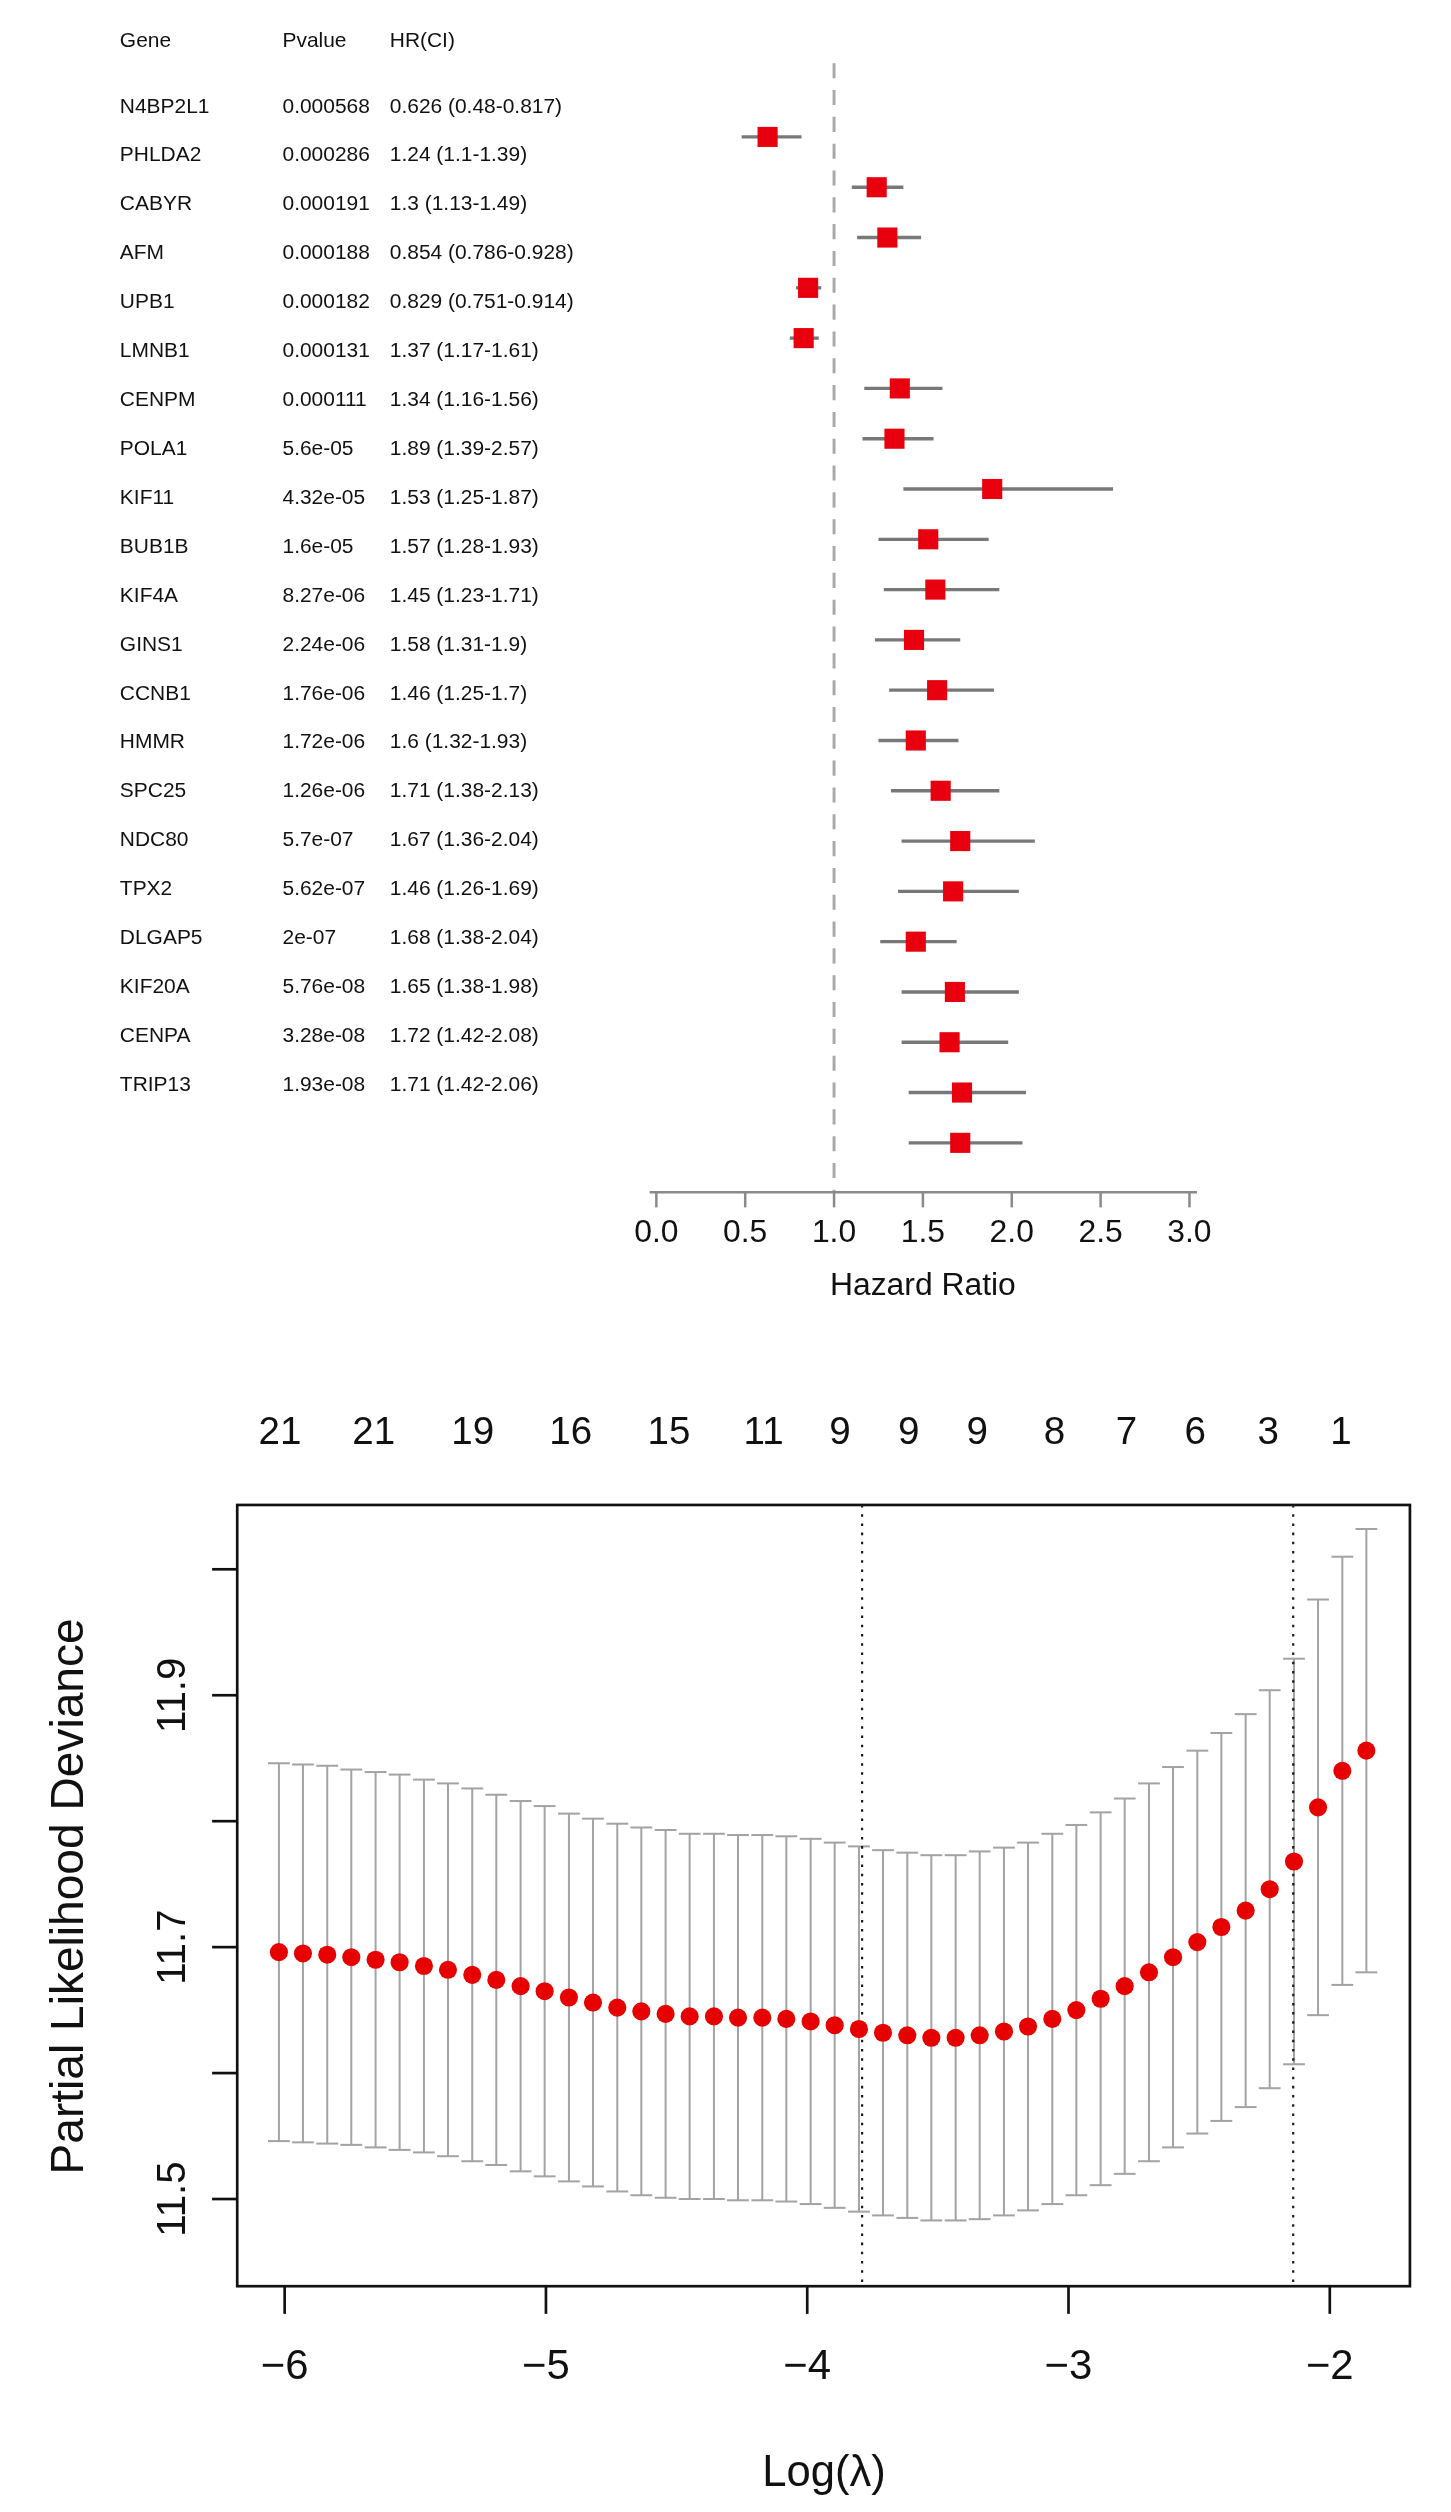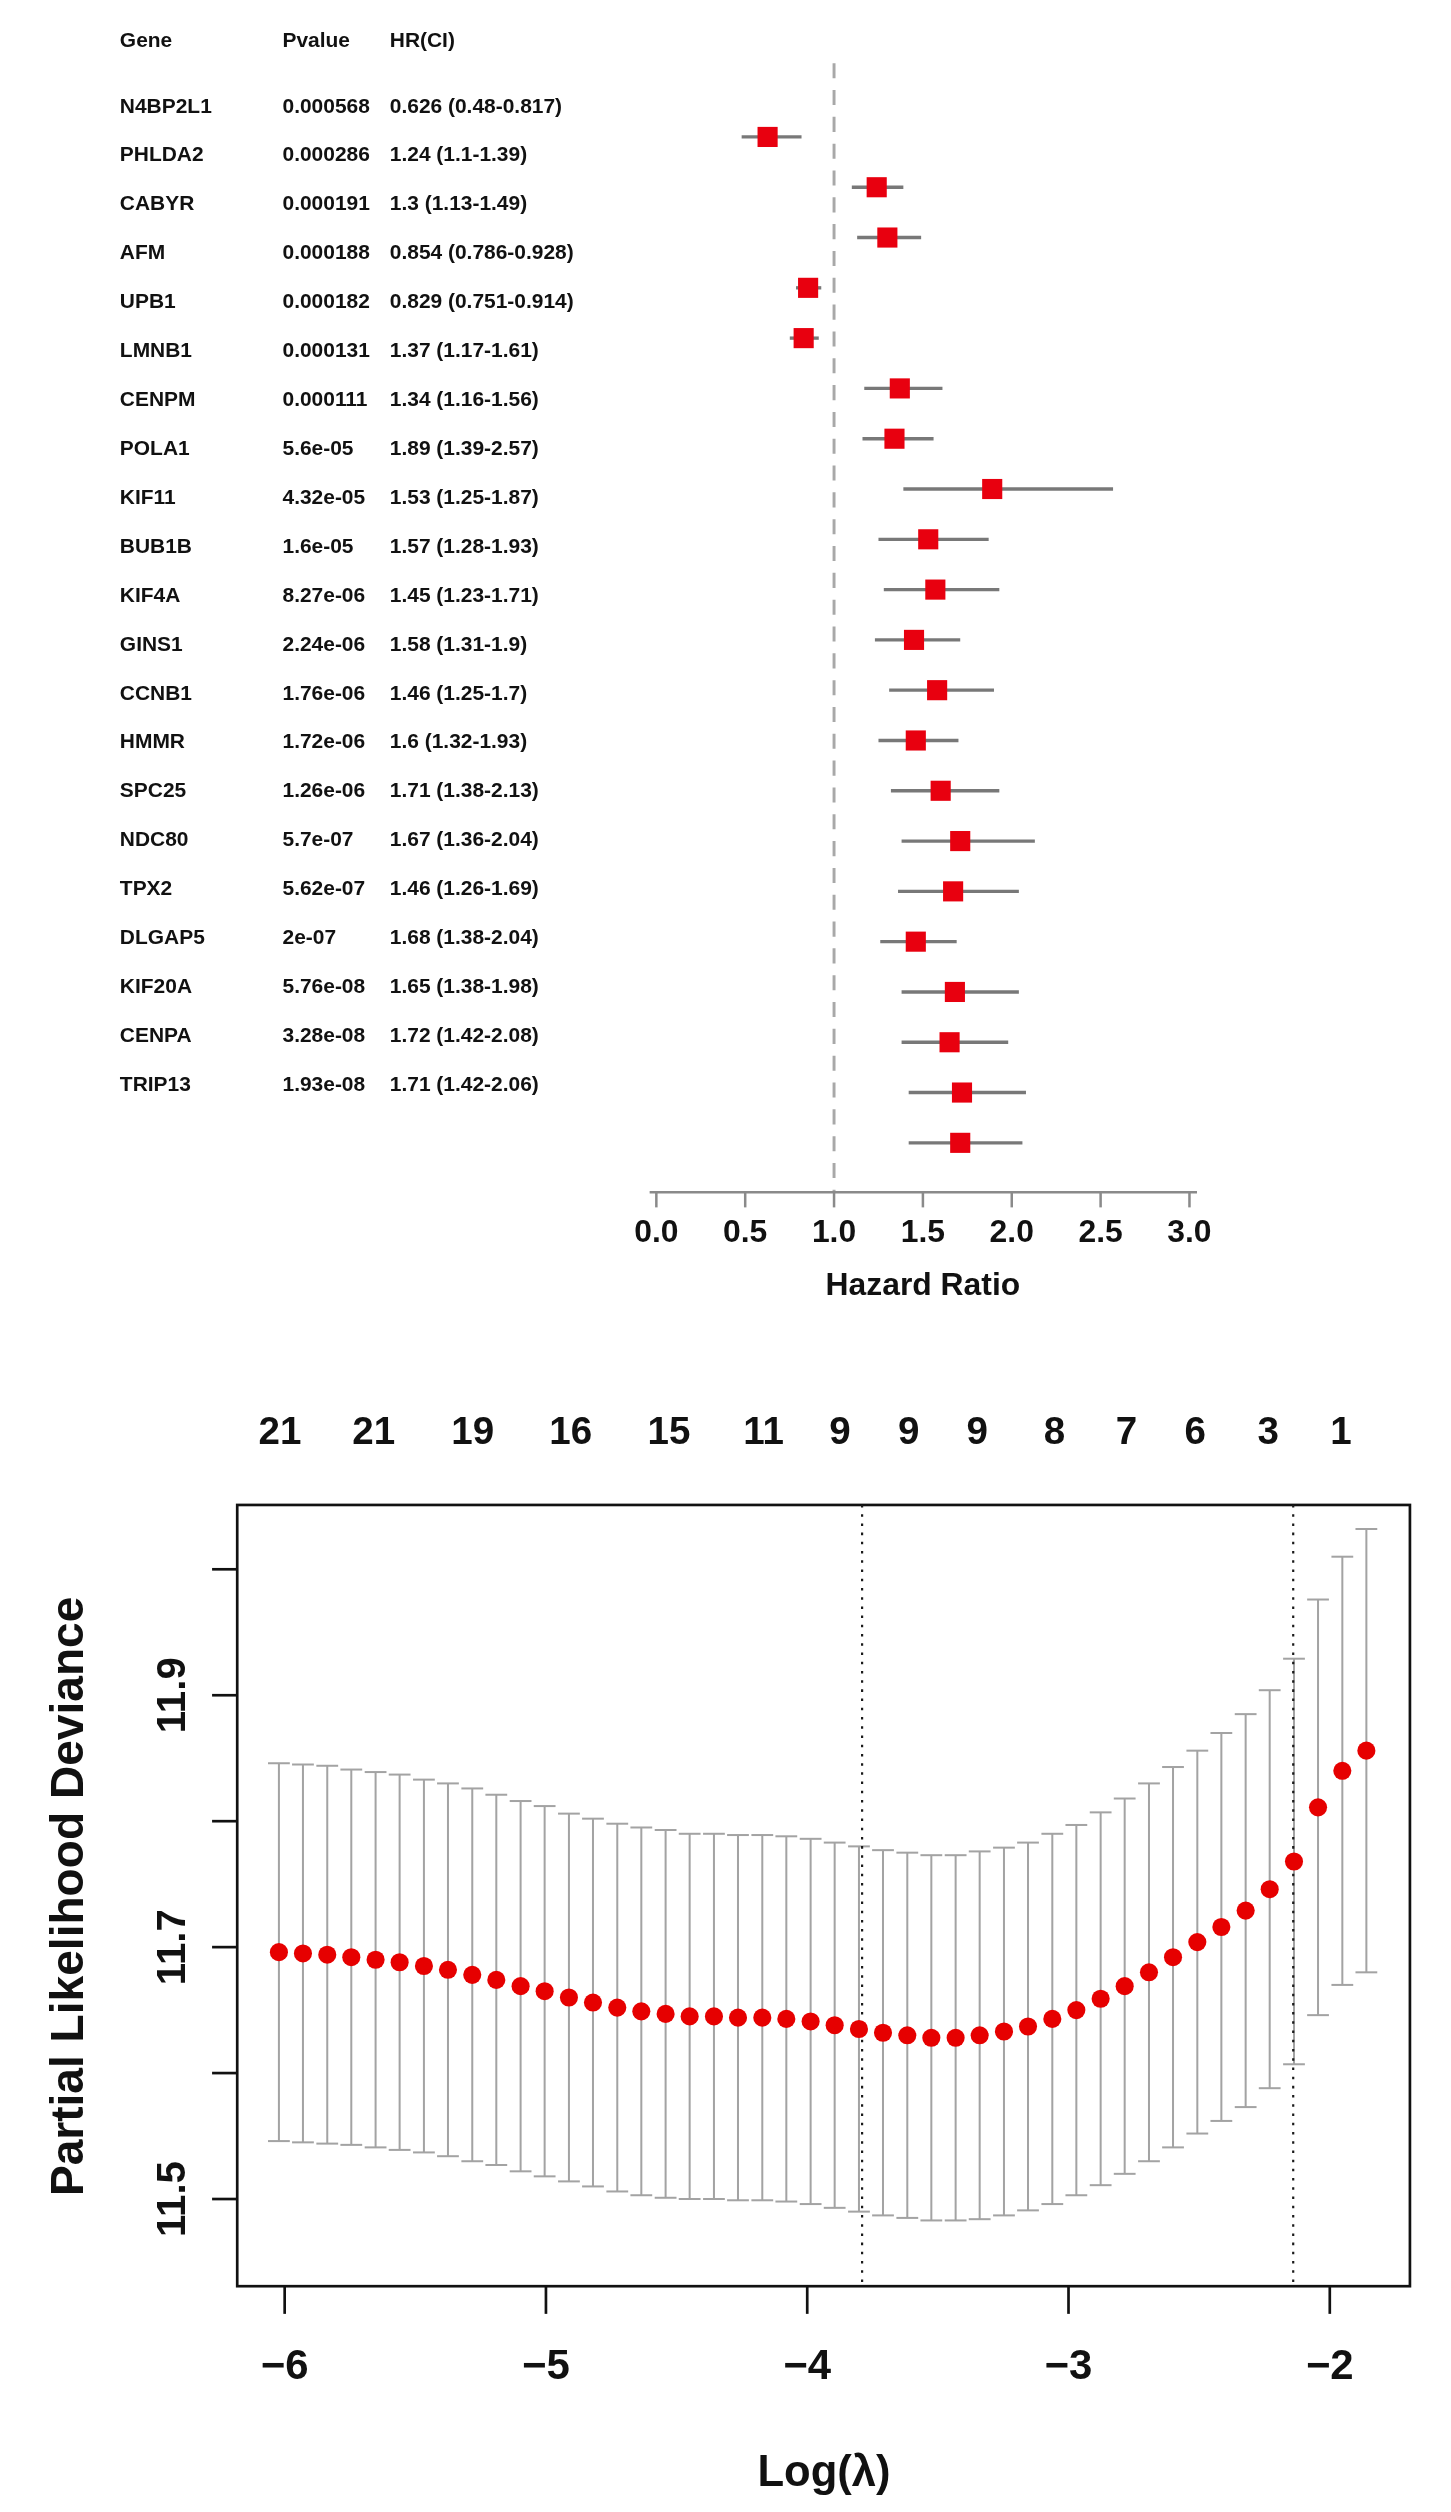--- a/index.html
+++ b/index.html
@@ -1,16 +1,16 @@
 <!DOCTYPE html>
 <html style="font-size:13.4px"><head>
 <meta charset="utf-8">
 <style>
   html,body{margin:0;padding:0;background:#ffffff;}
-  .page{position:relative;width:1451px;height:2512px;background:#ffffff;overflow:hidden;font-weight:bold;}
+  .page{position:relative;width:1451px;height:2512px;background:#ffffff;overflow:hidden;}
   svg text{font-family:"Liberation Sans","DejaVu Sans",sans-serif;fill:#111111;}
   .mid{text-anchor:middle;}
   .t25{font-size:25px;}
   .t38{font-size:38px;}
   .t52{font-size:52px;}
   .t55{font-size:55px;}
 </style>
 </head>
 <body>
 

